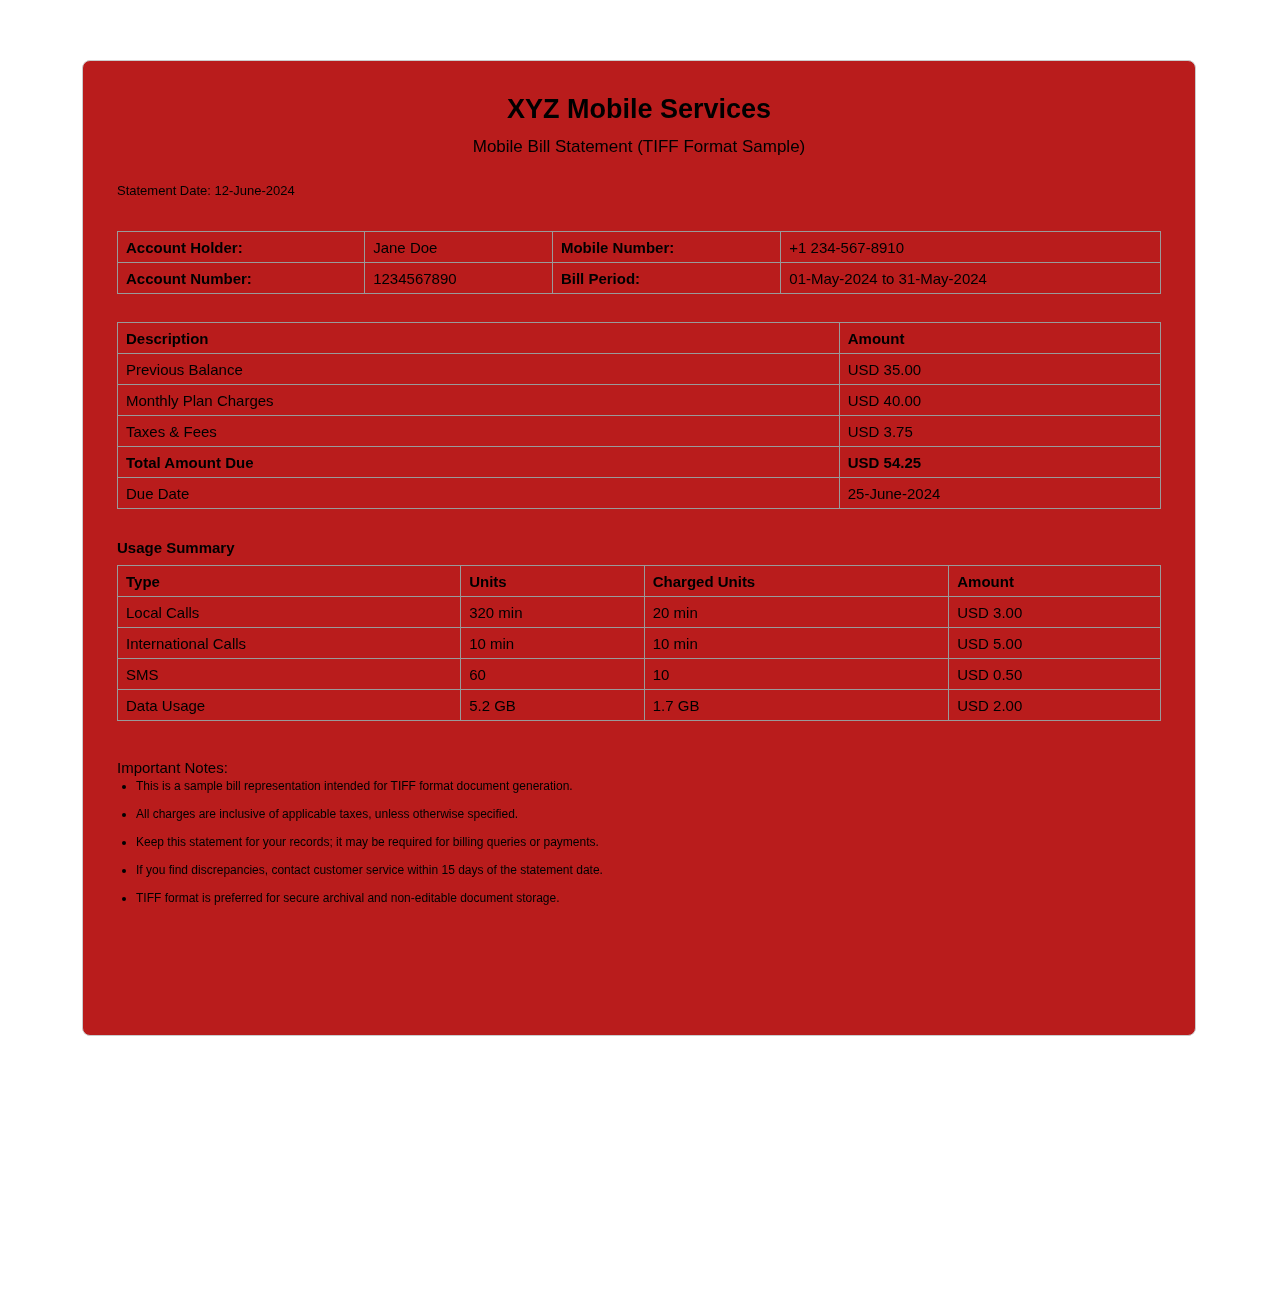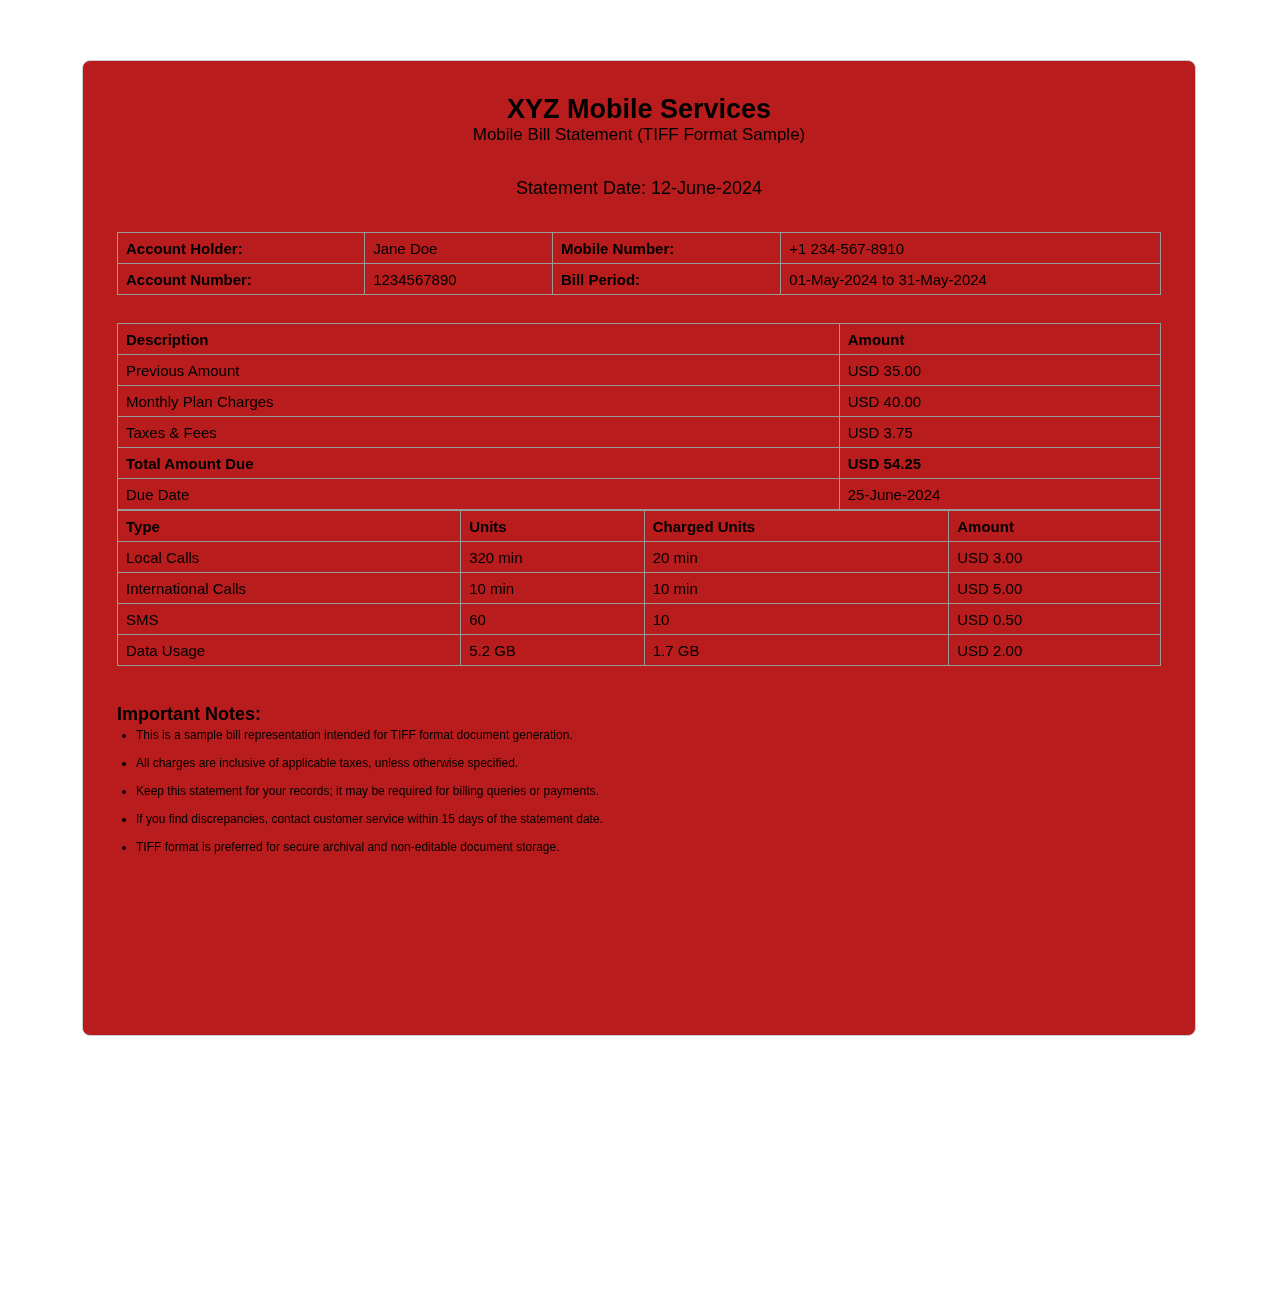--- a/index.html
+++ b/index.html
@@ -27,27 +27,27 @@
     background:#b91c1c;
   }
   .company-title{
     margin:32px 0 0 0;
     font-size:27px;
     font-weight:bold;
     text-align:center;
     line-height:1.2;
   }
   .subtitle{
+    margin-top:12px;
     font-size:17px;
     text-align:center;
   }
   .stmt-date{
-    margin-top:33px;
-    font-size:18px;
-    text-align:center;
+    margin-top:26px;
+    font-size:13px;
   }
   table{
     border-collapse:collapse;
     width:100%;
     font-size:15px;
     table-layout:fixed;
     padding-left:32px;
   }
   td,th{
     border:1px solid var(--table-border);
@@ -63,22 +63,22 @@
   tr.bold-row td{font-weight:bold;}
   .acct-table{margin-top:33px;}
   .charges-table{margin-top:28px;}
   .section-title{
     margin:30px 0 9px 0;
     font-size:15px;
     font-weight:bold;
   }
   .notes-title{
     margin:38px 0 2px 0;
-    font-size:18px;
-    font-weight:bold;
+    font-size:15px;
+    font-weight:normal;
   }
   ul.notes{
     margin:2px 0 0 0;
     padding-left:19px;
   }
   ul.notes li{
     margin-bottom:11px;
     line-height:17px;
     font-size:12px;
   }
@@ -121,21 +121,21 @@
         <col style="width:30.8%">
     </colgroup>
     <thead>
       <tr>
         <th>Description</th>
         <th>Amount</th>
       </tr>
     </thead>
     <tbody>
         <tr>
-          <td>Previous Amount</td>
+          <td>Previous Balance</td>
           <td>USD 35.00</td>
         </tr>
         <tr>
           <td>Monthly Plan Charges</td>
           <td>USD 40.00</td>
         </tr>
         <tr>
           <td>Taxes &amp; Fees</td>
           <td>USD 3.75</td>
         </tr>
@@ -143,20 +143,21 @@
           <td class="bold">Total Amount Due</td>
           <td class="bold">USD 54.25</td>
         </tr>
         <tr>
           <td>Due Date</td>
           <td>25-June-2024</td>
         </tr>
       </tbody>
   </table>
 
+  <div class="section-title">Usage Summary</div>
 
   <table class="usage-table">
     <colgroup>
       <col style="width:32.9%">
         <col style="width:17.6%">
         <col style="width:29.2%">
         <col style="width:20.3%">
     </colgroup>
     <thead>
       <tr>

